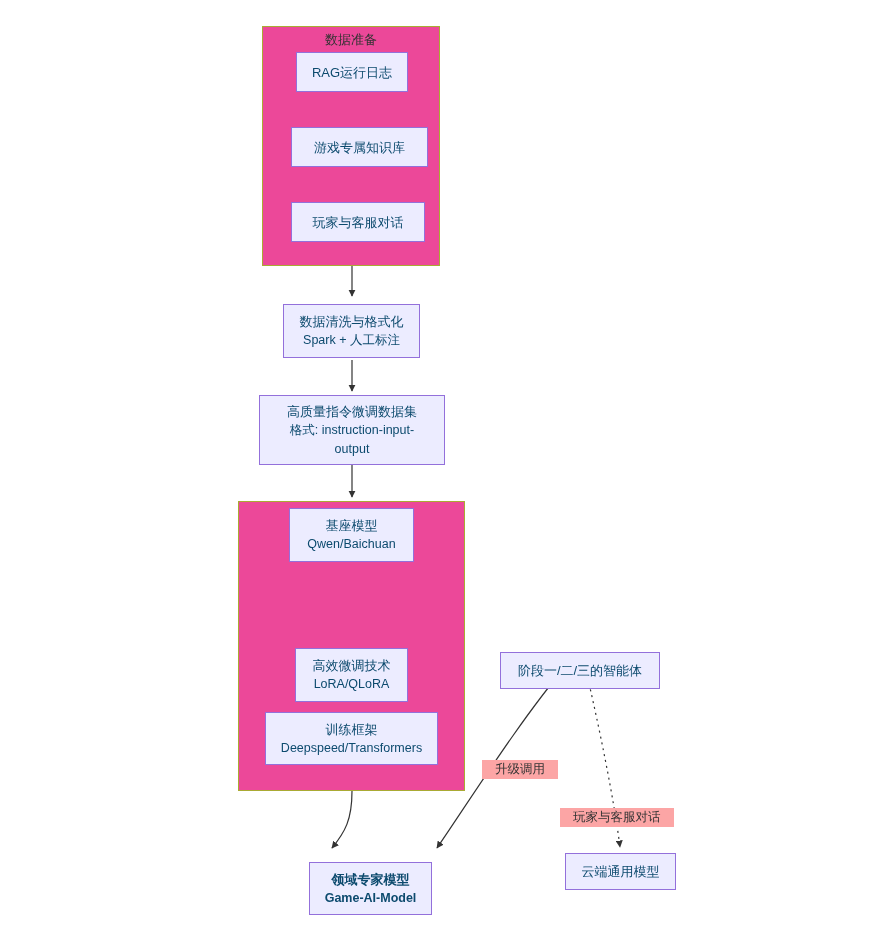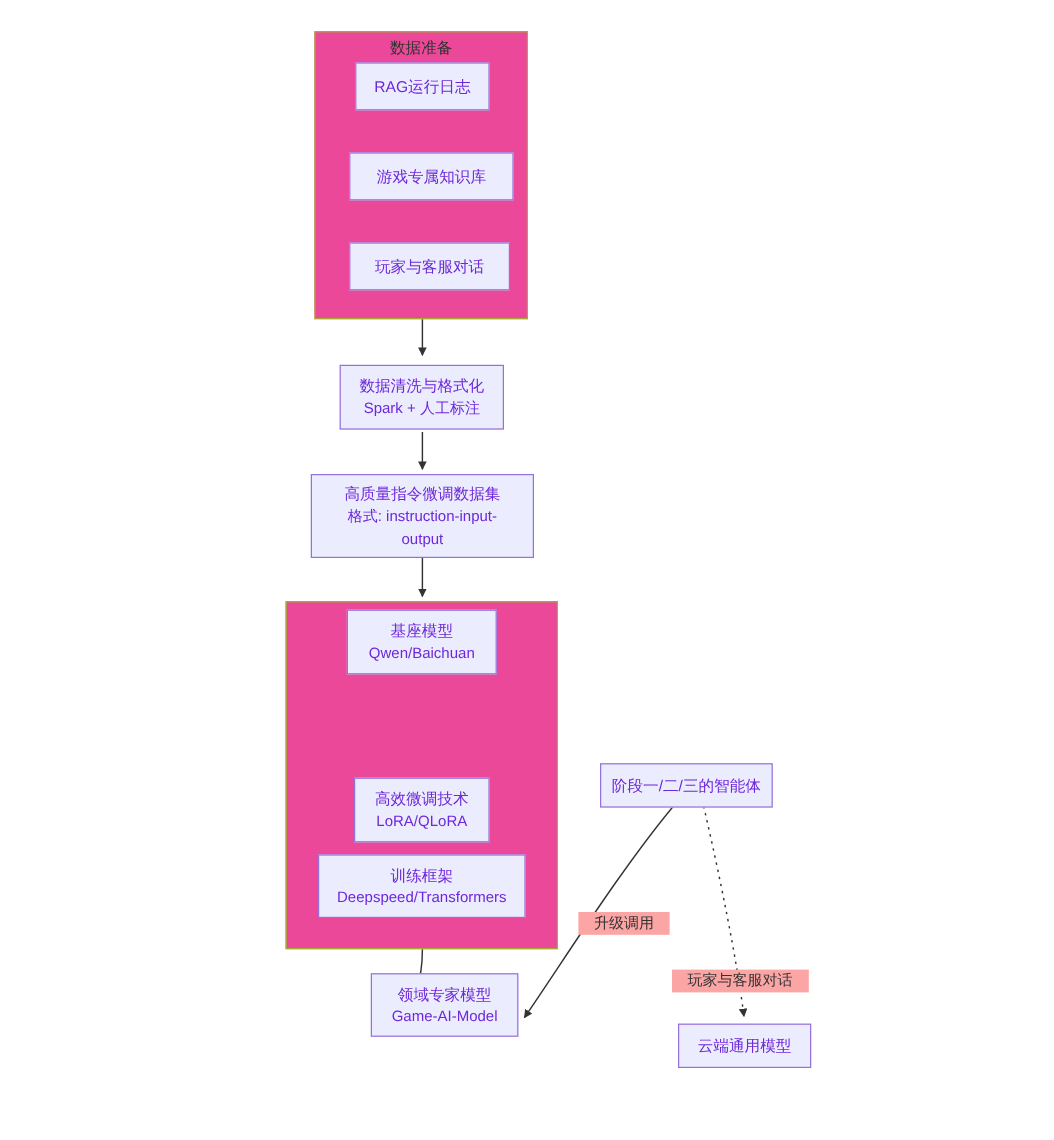--- a/index.html
+++ b/index.html
@@ -51,21 +51,21 @@
   
   .node {
     position: absolute;
     background: #ececff;
     border: 1px solid #9370db;
     box-sizing: border-box;
     display: flex;
     flex-direction: column;
     align-items: center;
     justify-content: center;
-    color: #6d28d9;
+    color: #0c4a6e;
     font-size: 13px;
     line-height: 19px;
     text-align: center;
     padding: 2px 6px;
   }
   .node .line1, .node .line2, .node .line3 {
     display: block;
     white-space: nowrap;
   }
   .node .line2, .node .line3 {
@@ -165,25 +165,25 @@
   <div class="node" style="left:295px; top:648px; width:113px; height:54px;">
     <span class="line1">高效微调技术</span>
     <span class="line2">LoRA/QLoRA</span>
   </div>
 
   <div class="node" style="left:265px; top:712px; width:173px; height:53px;">
     <span class="line1">训练框架</span>
     <span class="line2">Deepspeed/Transformers</span>
   </div>
 
-  <div class="node" style="left:500px; top:636px; width:144px; height:37px;">
+  <div class="node" style="left:500px; top:652px; width:160px; height:37px;">
     <span class="line1">阶段一/二/三的智能体</span>
   </div>
 
-  <div class="node" style="left:309px; top:811px; width:123px; height:53px;">
+  <div class="node" style="left:309px; top:862px; width:123px; height:53px;font-weight:bold;">
     <span class="line1">领域专家模型</span>
     <span class="line2">Game-AI-Model</span>
   </div>
 
   <div class="node" style="left:565px; top:853px; width:111px; height:37px;">
     <span class="line1">云端通用模型</span>
   </div>
 
   <div class="edge-label" style="left:482px; top:760px;">升级调用</div>
 

